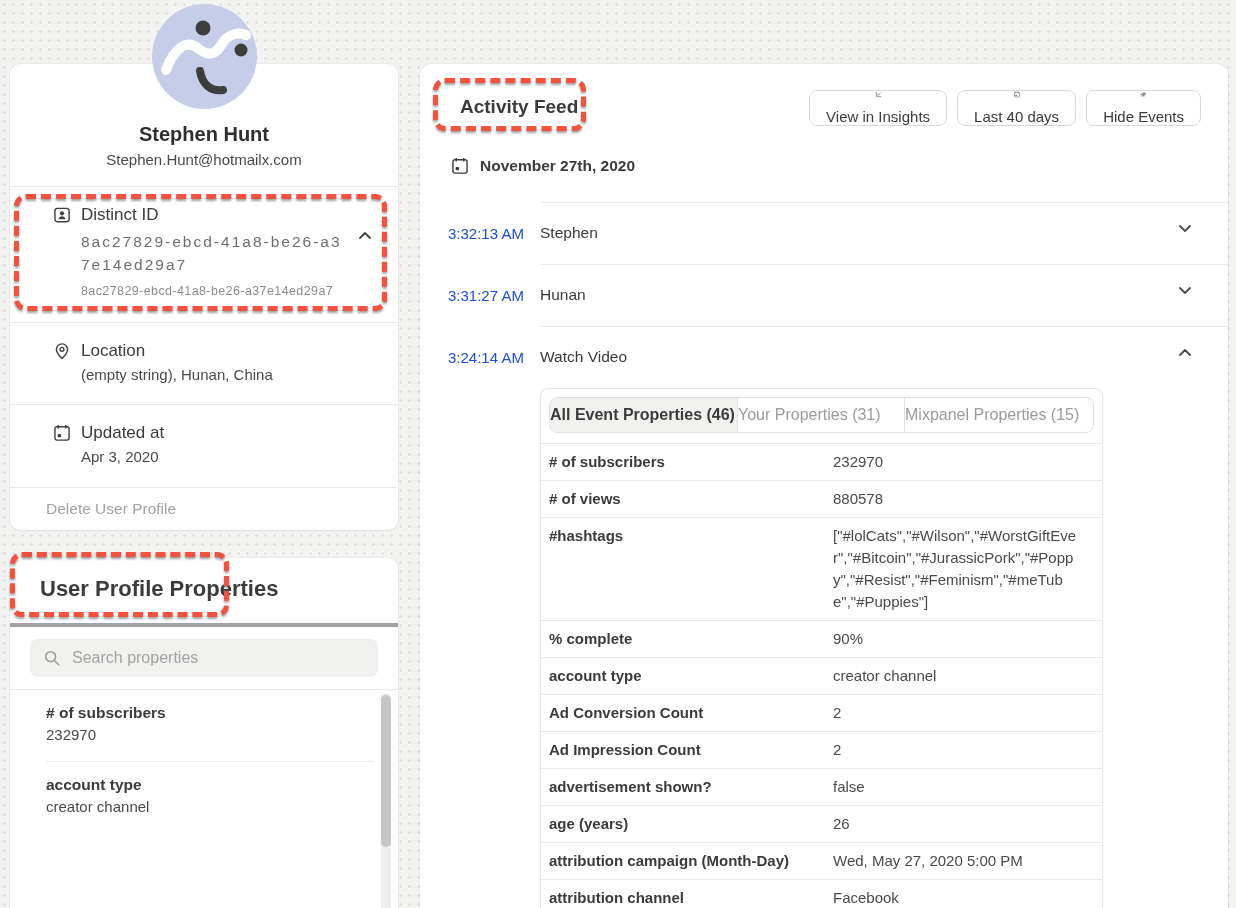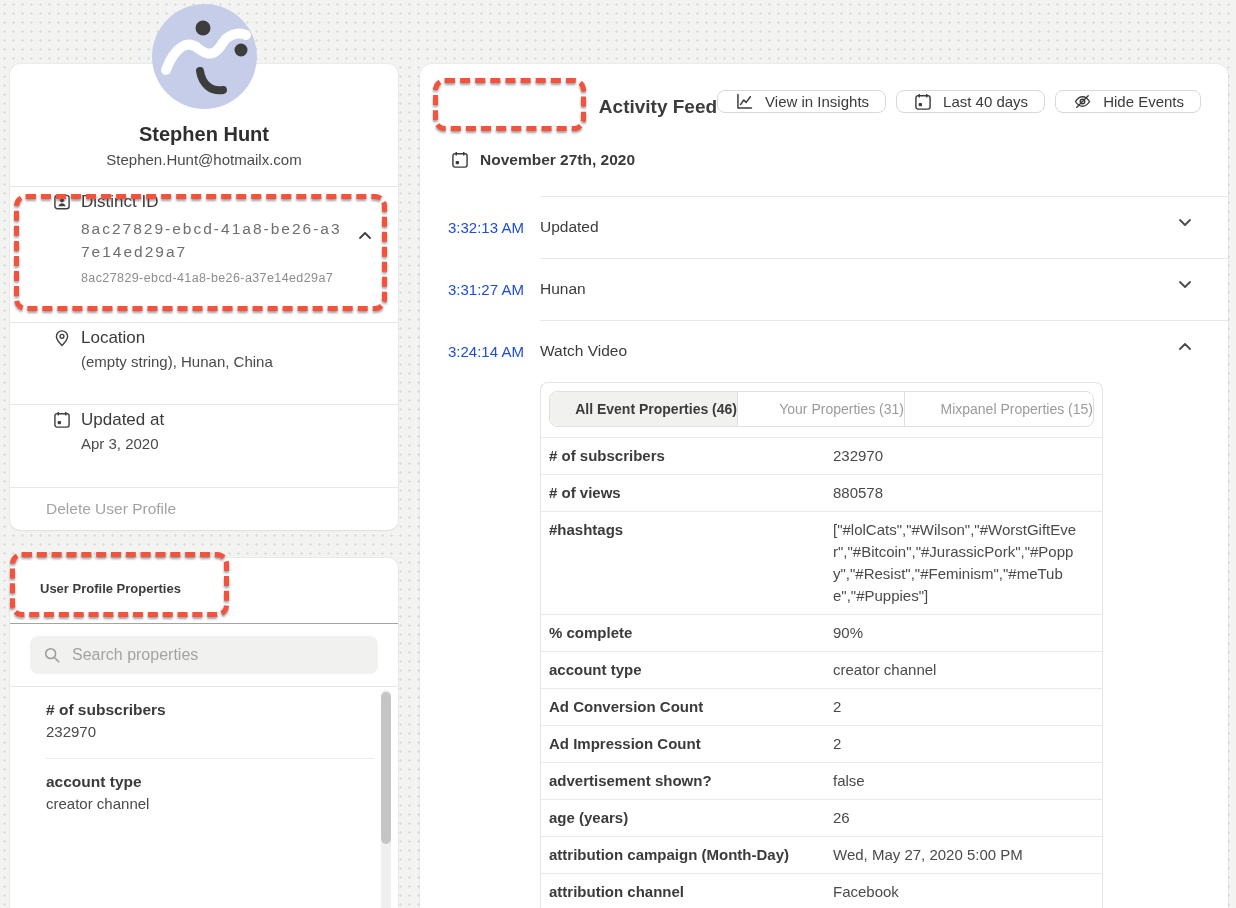--- a/index.html
+++ b/index.html
@@ -16,70 +16,70 @@
   .card {
     position:absolute; background:#fff; border-radius:10px;
     box-shadow:0 1px 2px rgba(0,0,0,.05), 0 0 0 1px rgba(0,0,0,.03);
   }
   
   #card-profile { left:10px; top:64px; width:388px; height:466px; }
   #card-props   { left:10px; top:558px; width:388px; height:382px; }
   .avatar { position:absolute; left:142px; top:-60px; width:105px; height:105px; }
   .p-name { padding-top:58px; text-align:center; font-size:20px; font-weight:bold; color:#2e2e2e; line-height:24px;}
   .p-email { margin-top:5px; text-align:center; font-size:15px; color:#4a4a4a; line-height:18px;}
-  .sec { border-top:1px solid #e8e8e6; padding:4px 24px 0 42px; }
+  .sec { border-top:1px solid #e8e8e6; padding:17px 24px 0 42px; }
   .sec.first { margin-top:17px; }
   .sec-head { display:flex; align-items:center; gap:9px; }
   .sec-label { font-size:17px; color:#3b3b3b; line-height:22px; }
   .sec-value { margin-left:29px; margin-top:3px; font-size:15px; color:#4a4a4a; line-height:20px; }
   .sec.distinct { height:136px; position:relative; }
   .sec.loc { height:82px; }
   .sec.upd { height:83px; }
   .id-value { margin-left:29px; margin-top:4px; width:262px; font-size:15.5px; color:#6e6e6e;
               letter-spacing:2px; line-height:23px; word-break:break-all; }
   .id-sub { margin-left:29px; margin-top:8px; font-size:12.5px; color:#8c8c8c; letter-spacing:.4px; }
   .id-chevron { position:absolute; right:26px; top:44px; cursor:pointer; }
   .delete-row { border-top:1px solid #e8e8e6; height:43px; display:flex; align-items:center;
                 padding-left:36px; font-size:15.5px; color:#a3a3a3; cursor:pointer; }
-  .props-title { padding:20px 0 0 30px; font-size:13px; font-weight:bold; color:#3b3b3b; line-height:22px; }
-  .search-wrap { margin:23px 0 0 0; border-top:1px solid #a3a3a3; padding:12px 20px; }
+  .props-title { padding:20px 0 0 30px; font-size:22px; font-weight:bold; color:#3b3b3b; line-height:22px; }
+  .search-wrap { margin:23px 0 0 0; border-top:4px solid #a3a3a3; padding:12px 20px; }
   .search-box { position:relative; height:38px; background:#f1f1ef; border-radius:8px; }
   .search-box svg { position:absolute; left:13px; top:10px; }
   .search-box input { position:absolute; left:42px; top:0; width:300px; height:38px; border:none; outline:none;
                       background:transparent; font-family:"Liberation Sans",sans-serif; font-size:16px; color:#4a4a4a; }
   .search-box input::placeholder { color:#a3a3a3; }
   .props-list { border-top:1px solid #e8e8e6; position:relative; height:253px; overflow:hidden; }
   .create-row { display:flex; align-items:center; gap:12px; padding:18px 0 16px 36px;
                 font-size:15.5px; color:#9b9b9b; cursor:pointer; }
   .prop-item { margin-left:36px; margin-right:24px; padding:13px 0 17px 0; cursor:pointer; }
   .prop-item + .prop-item { border-top:1px solid #ececea; }
   .prop-name { font-size:15.5px; font-weight:bold; color:#3b3b3b; line-height:19px; }
   .prop-value { margin-top:4px; font-size:15px; color:#4a4a4a; line-height:18px; }
   .vscroll { position:absolute; right:7px; top:3px; width:10px; height:246px; background:#efefed; border-radius:5px; }
   .vscroll .thumb { position:absolute; left:0; top:2px; width:10px; height:152px; background:#c5c5c3; border-radius:5px; cursor:grab; }
   
   #card-feed { left:420px; top:64px; width:808px; height:876px; border-radius:12px; }
-  .feed-header { display:flex; justify-content:flex-end; align-items:flex-start; padding:26px 27px 0 12px; }
+  .feed-header { display:flex; justify-content:space-between; align-items:flex-start; padding:26px 27px 0 40px; }
   .feed-title { font-size:19px; font-weight:bold; color:#3b3b3b; line-height:26px; margin-top:4px; }
   .btn-row { display:flex; gap:10px; }
-  .btn { display:flex; align-items:center; gap:10px; height:23px; padding:0 16px; background:#fff;
-         border:1px solid #d9d9d7; border-radius:8px; font-size:15px; color:#3b3b3b; cursor:pointer; white-space:nowrap; }
+  .btn { display:flex; align-items:center; gap:10px; height:36px; padding:0 16px; background:#fff;
+         border:1px solid #d9d9d7; border-radius:8px; font-size:15px; color:#3b3b3b; cursor:pointer; white-space:nowrap;flex-direction:column; }
   .date-row { display:flex; align-items:center; gap:10px; margin:30px 0 0 30px; }
   .date-text { font-size:15.5px; font-weight:bold; color:#3b3b3b; }
   .events { margin-top:26px; }
   .event-row { position:relative; height:62px; display:flex; align-items:center; cursor:pointer; }
   .event-row::before { content:""; position:absolute; left:120px; right:0; top:0; border-top:1px solid #e8e8e6; }
   .event-time { width:92px; margin-left:28px; font-size:15px; color:#1d4ed8; }
   .event-name { font-size:15.5px; color:#3b3b3b; }
   .event-chevron { position:absolute; right:36px; top:22px; transition:transform .1s; }
   .event-row.expanded .event-chevron { transform:rotate(180deg); }
   .detail-panel { margin-left:120px; width:563px; height:560px; border:1px solid #e4e4e2;
                   border-bottom:none; border-radius:8px 8px 0 0; }
   .tabbar { display:flex; margin:8px; height:36px; border:1px solid #e0e0de; border-radius:8px; overflow:hidden; }
-  .tab { display:flex; align-items:center; justify-content:flex-end; font-size:14px; color:#9b9b9b;
+  .tab { display:flex; align-items:center; justify-content:flex-start; font-size:16px; color:#9b9b9b;
          cursor:pointer; width:187px; }
   .tab + .tab { border-left:1px solid #e0e0de; width:167px; }
   .tab:last-child { flex:1; }
   .tab.active { background:#f1f1ef; font-weight:bold; color:#3b3b3b; border-radius:7px 0 0 7px; }
   .trows { margin-top:10px; }
   .trow { display:flex; align-items:flex-start; border-top:1px solid #e9e9e7; padding:7px 0; }
   .tname { width:292px; padding-left:8px; font-size:15px; font-weight:bold; color:#3b3b3b; line-height:22px; flex:none; }
   .tvalue { flex:1; padding-right:10px; font-size:15px; color:#4a4a4a; line-height:22px; word-break:break-all; }
   
   .annotation { position:absolute; border:5px dashed #f4523c; border-radius:12px; z-index:50;
@@ -224,21 +224,21 @@
         <line x1="16.5" y1="2.5" x2="16.5" y2="6.5"></line>
       <rect x="6.8" y="13.2" width="4" height="4" rx="1" fill="#3b3b3b" stroke="none"></rect>
     </svg>
     <span class="date-text">November 27th, 2020</span>
   </div>
 
   <div class="events">
 
       <div class="event-row">
         <span class="event-time">3:32:13 AM</span>
-        <span class="event-name">Updated</span>
+        <span class="event-name">Stephen</span>
         <span class="event-chevron">
           <svg width="14" height="9" viewBox="0 0 14 9" fill="none" stroke="#4a4a4a" stroke-width="1.8" stroke-linecap="round" stroke-linejoin="round">
             <polyline points="2,2 7,7 12,2"></polyline>
           </svg>
         </span>
       </div>
 
       <div class="event-row">
         <span class="event-time">3:31:27 AM</span>
         <span class="event-name">Hunan</span>

